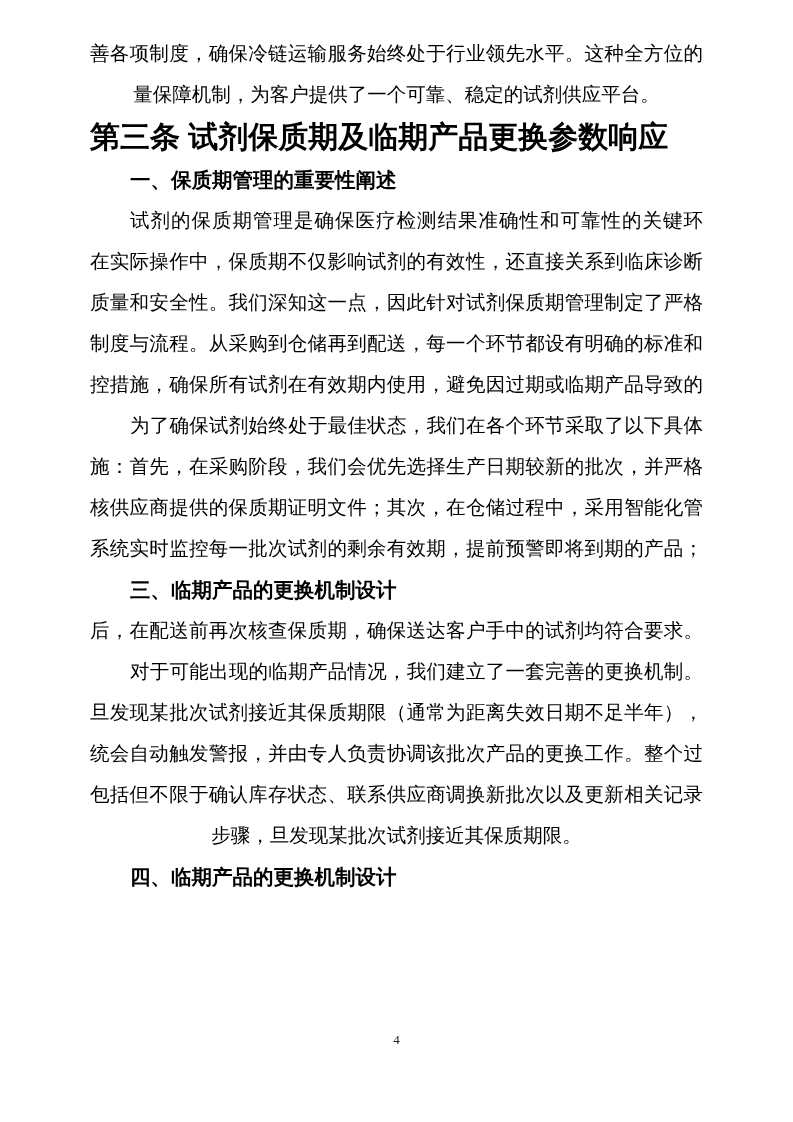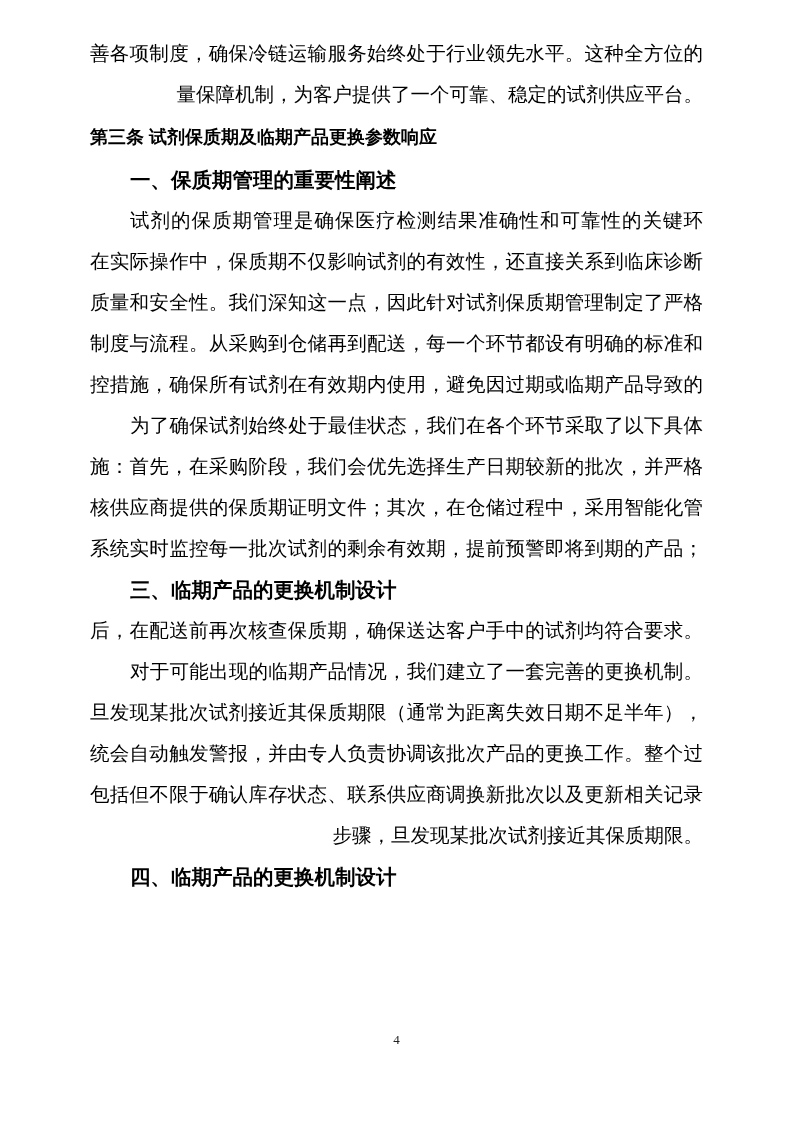--- a/index.html
+++ b/index.html
@@ -33,24 +33,24 @@
     white-space: normal;
     text-align: justify;
     text-align-last: justify;
     text-justify: inter-character;
     overflow: hidden;
   }
   .line.first {
     text-indent: 40px;
   }
   .line.last {
-    text-align: right;
+    text-align: center;
   }
   .line.heading {
-    font-size: 18px;
+    font-size: 30px;
     font-weight: 700;
     line-height: 44px;
     height: 44px;
     font-family: "Liberation Sans", "DejaVu Sans", sans-serif;
     text-align: left;
     text-align-last: left;
     white-space: nowrap;
   }
   .line.sub {
     font-size: 20.5px;

